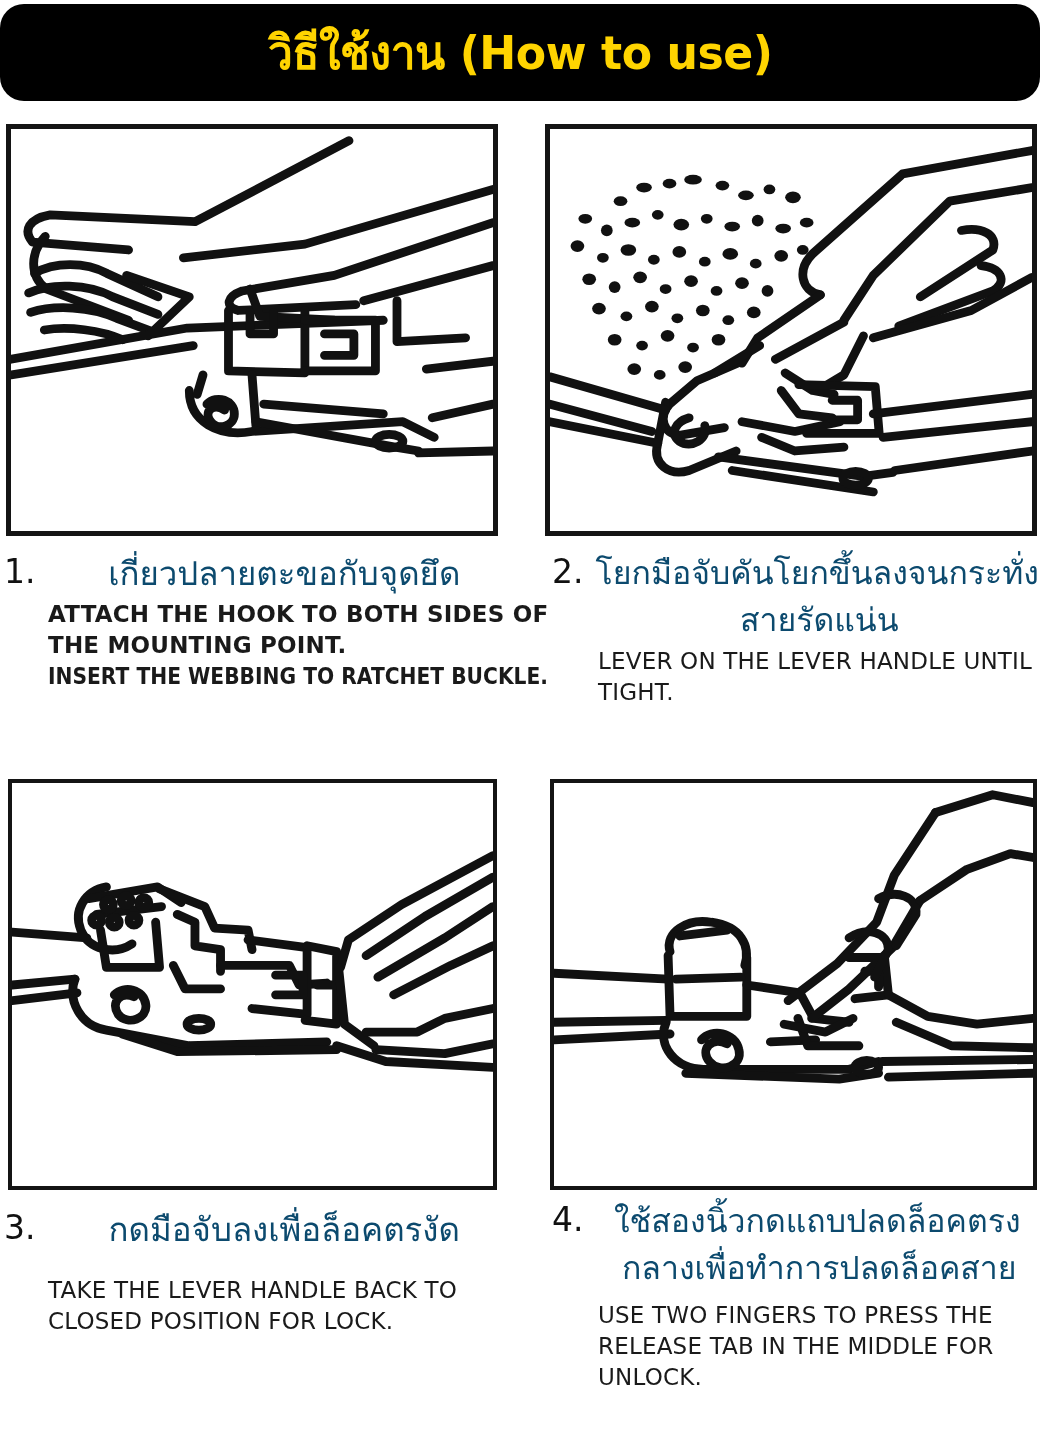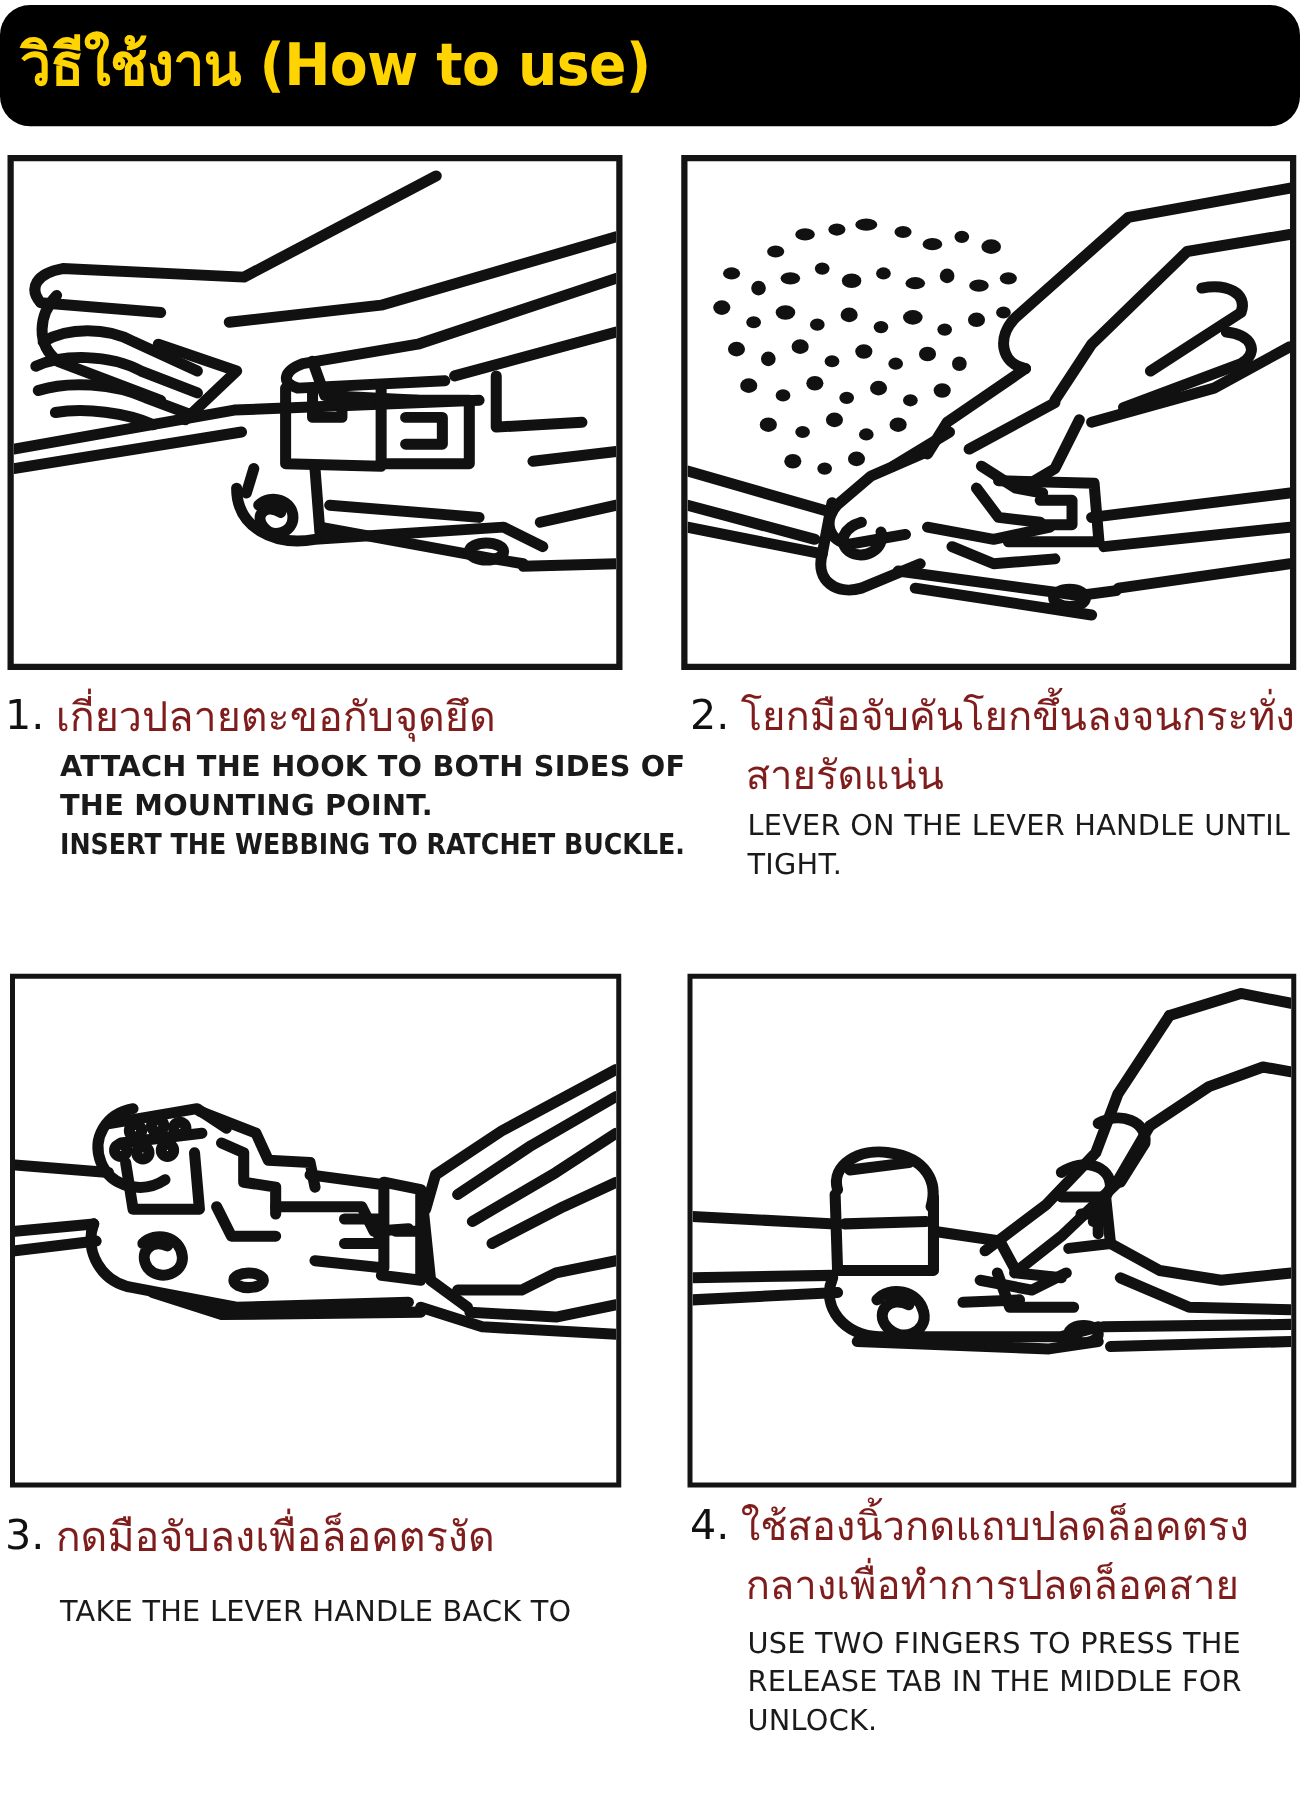--- a/index.html
+++ b/index.html
@@ -19,20 +19,21 @@
   .title-banner {
     position: absolute;
     left: 0px;
     top: 4px;
     width: 1040px;
     height: 97px;
     background: #000000;
     border-radius: 24px;
     display: flex;
     align-items: center;
+    justify-content: center;
     box-sizing: border-box;
   }
   .title-text {
     color: #FFD400;
     font-family: "DejaVu Sans", "Liberation Sans", sans-serif;
     font-weight: bold;
     font-size: 47px;
     letter-spacing: -0.5px;
     line-height: 1;
     white-space: nowrap;
@@ -75,21 +76,22 @@
   }
   .thai-block {
     flex: 1 1 auto;
   }
   .thai {
     font-family: "DejaVu Sans", "Liberation Sans", sans-serif;
     font-size: 33px;
     line-height: 47px;
     font-weight: normal;
     white-space: nowrap;
-    color: #7f1d1d;
+    color: #0c4a6e;
+    text-align: center;
   }
   .thai.sub { padding-left: 4px; }
   .eng-block {
     margin-top: 2px;
   }
   .eng {
     font-family: "DejaVu Sans", "Liberation Sans", sans-serif;
     font-size: 23px;
     line-height: 31px;
     letter-spacing: 0.2px;
@@ -387,20 +389,21 @@
 
 <div class="caption" id="caption-3">
   <div class="cap-row">
     <span class="step-num">3.</span>
     <span class="thai-block">
       <div class="thai">กดมือจับลงเพื่อล็อคตรงัด</div>
     </span>
   </div>
   <div class="eng-block">
     <div class="eng">TAKE THE LEVER HANDLE BACK TO</div>
+    <div class="eng">CLOSED POSITION FOR LOCK.</div>
   </div>
 </div>
 
 <div class="caption" id="caption-4">
   <div class="cap-row">
     <span class="step-num">4.</span>
     <span class="thai-block">
       <div class="thai">ใช้สองนิ้วกดแถบปลดล็อคตรง</div>
       <div class="thai sub">กลางเพื่อทำการปลดล็อคสาย</div>
     </span>

